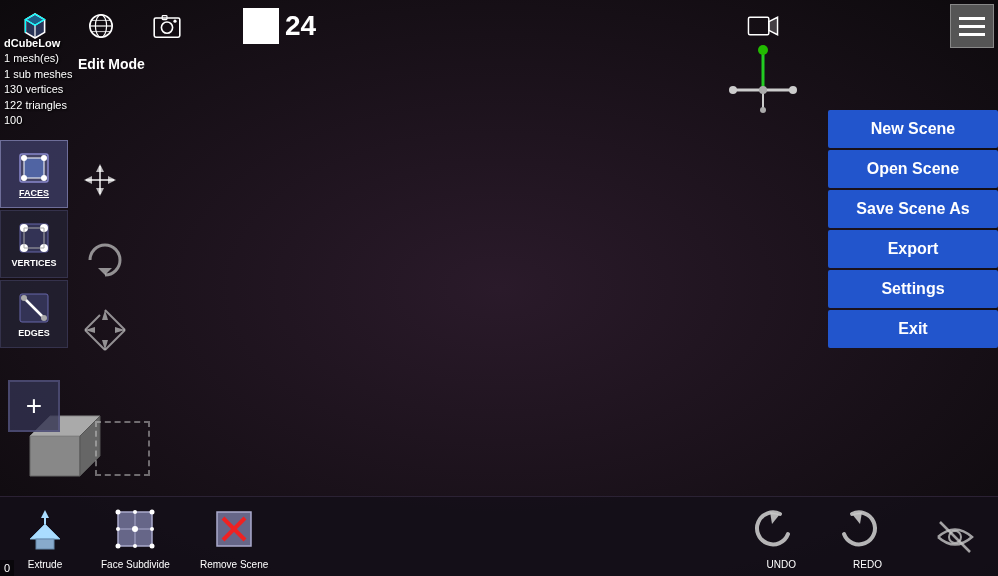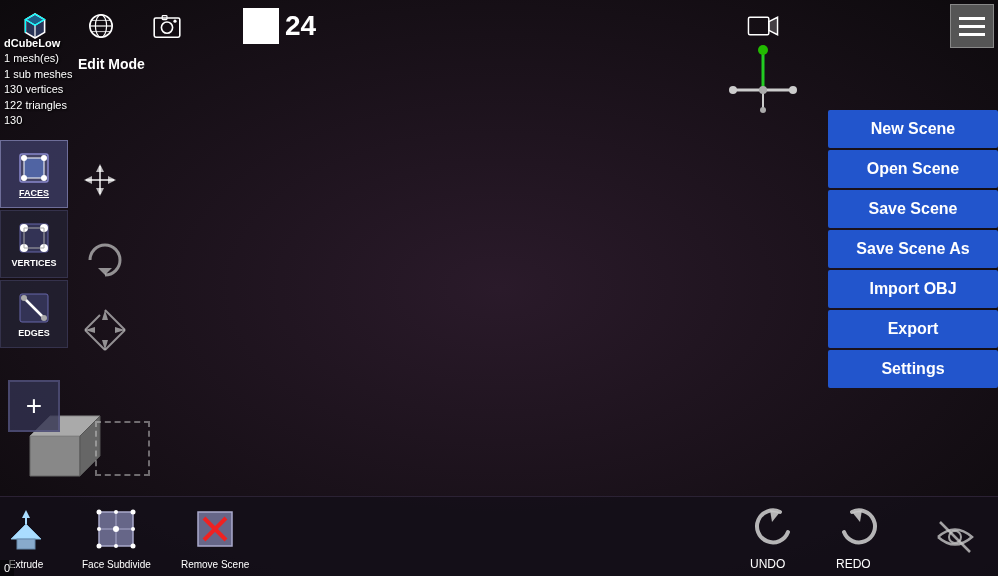--- a/index.html
+++ b/index.html
@@ -252,20 +252,21 @@
       bottom: 0;
       left: 0;
       right: 0;
       height: 80px;
       background: rgba(20,15,25,0.85);
       display: flex;
       align-items: center;
       justify-content: center;
       gap: 30px;
       border-top: 1px solid rgba(100,80,120,0.3);
+      padding-left: 19px;
     }
 
     .bottom-tool {
       display: flex;
       flex-direction: column;
       align-items: center;
       gap: 4px;
       cursor: pointer;
       color: white;
       font-size: 10px;
@@ -276,25 +277,25 @@
       height: 52px;
       display: flex;
       align-items: center;
       justify-content: center;
     }
 
     
     .undo-redo-btn {
       display: flex;
       flex-direction: column;
-      align-items: flex-start;
+      align-items: flex-end;
       gap: 9px;
       cursor: pointer;
       color: white;
-      font-size: 12px;
+      font-size: 10px;
     }
 
     
     #coord-display {
       position: absolute;
       bottom: 0;
       left: 0;
       color: white;
       font-size: 11px;
       padding: 2px 4px;
@@ -437,21 +438,21 @@
   </div>
 
   <div id="selection-indicator"></div>
 
   <div id="info-panel">
     <div style="font-weight:bold;margin-top:28px;">dCubeLow</div>
     <div>1 mesh(es)</div>
     <div>1 sub meshes</div>
     <div>130 vertices</div>
     <div>122 triangles</div>
-    <div>130</div>
+    <div>100</div>
   </div>
 
   <div id="top-toolbar">
 
     <div class="toolbar-icon">
       <svg xmlns="http://www.w3.org/2000/svg" viewBox="0 0 40 40" fill="none">
         <polygon points="8,28 20,35 32,28 32,12 20,5 8,12" stroke="white" stroke-width="2" fill="rgba(100,150,255,0.3)"></polygon>
         <line x1="8" y1="12" x2="20" y2="19" stroke="white" stroke-width="1.5"></line>
         <line x1="32" y1="12" x2="20" y2="19" stroke="white" stroke-width="1.5"></line>
         <line x1="20" y1="19" x2="20" y2="35" stroke="white" stroke-width="1.5"></line>
@@ -498,25 +499,24 @@
 
   <div id="hamburger">
     <div class="hamburger-line"></div>
     <div class="hamburger-line"></div>
     <div class="hamburger-line"></div>
   </div>
 
   <div id="right-menu">
     <button class="menu-btn">New Scene</button>
     <button class="menu-btn">Open Scene</button>
-    <button class="menu-btn">Save Scene</button>
     <button class="menu-btn">Save Scene As</button>
-    <button class="menu-btn">Import OBJ</button>
     <button class="menu-btn">Export</button>
     <button class="menu-btn">Settings</button>
+    <button class="menu-btn">Exit</button>
   </div>
 
   <div id="left-sidebar">
 
     <div class="tool-item active">
       <svg width="36" height="36" xmlns="http://www.w3.org/2000/svg">
         <rect x="4" y="4" width="28" height="28" rx="2" fill="#444466" stroke="#8888cc" stroke-width="1.5"></rect>
         <rect x="8" y="8" width="20" height="20" fill="rgba(100,150,255,0.4)" stroke="white" stroke-width="1"></rect>
         <circle cx="8" cy="8" r="3" fill="white"></circle>
         <circle cx="28" cy="8" r="3" fill="white"></circle>

